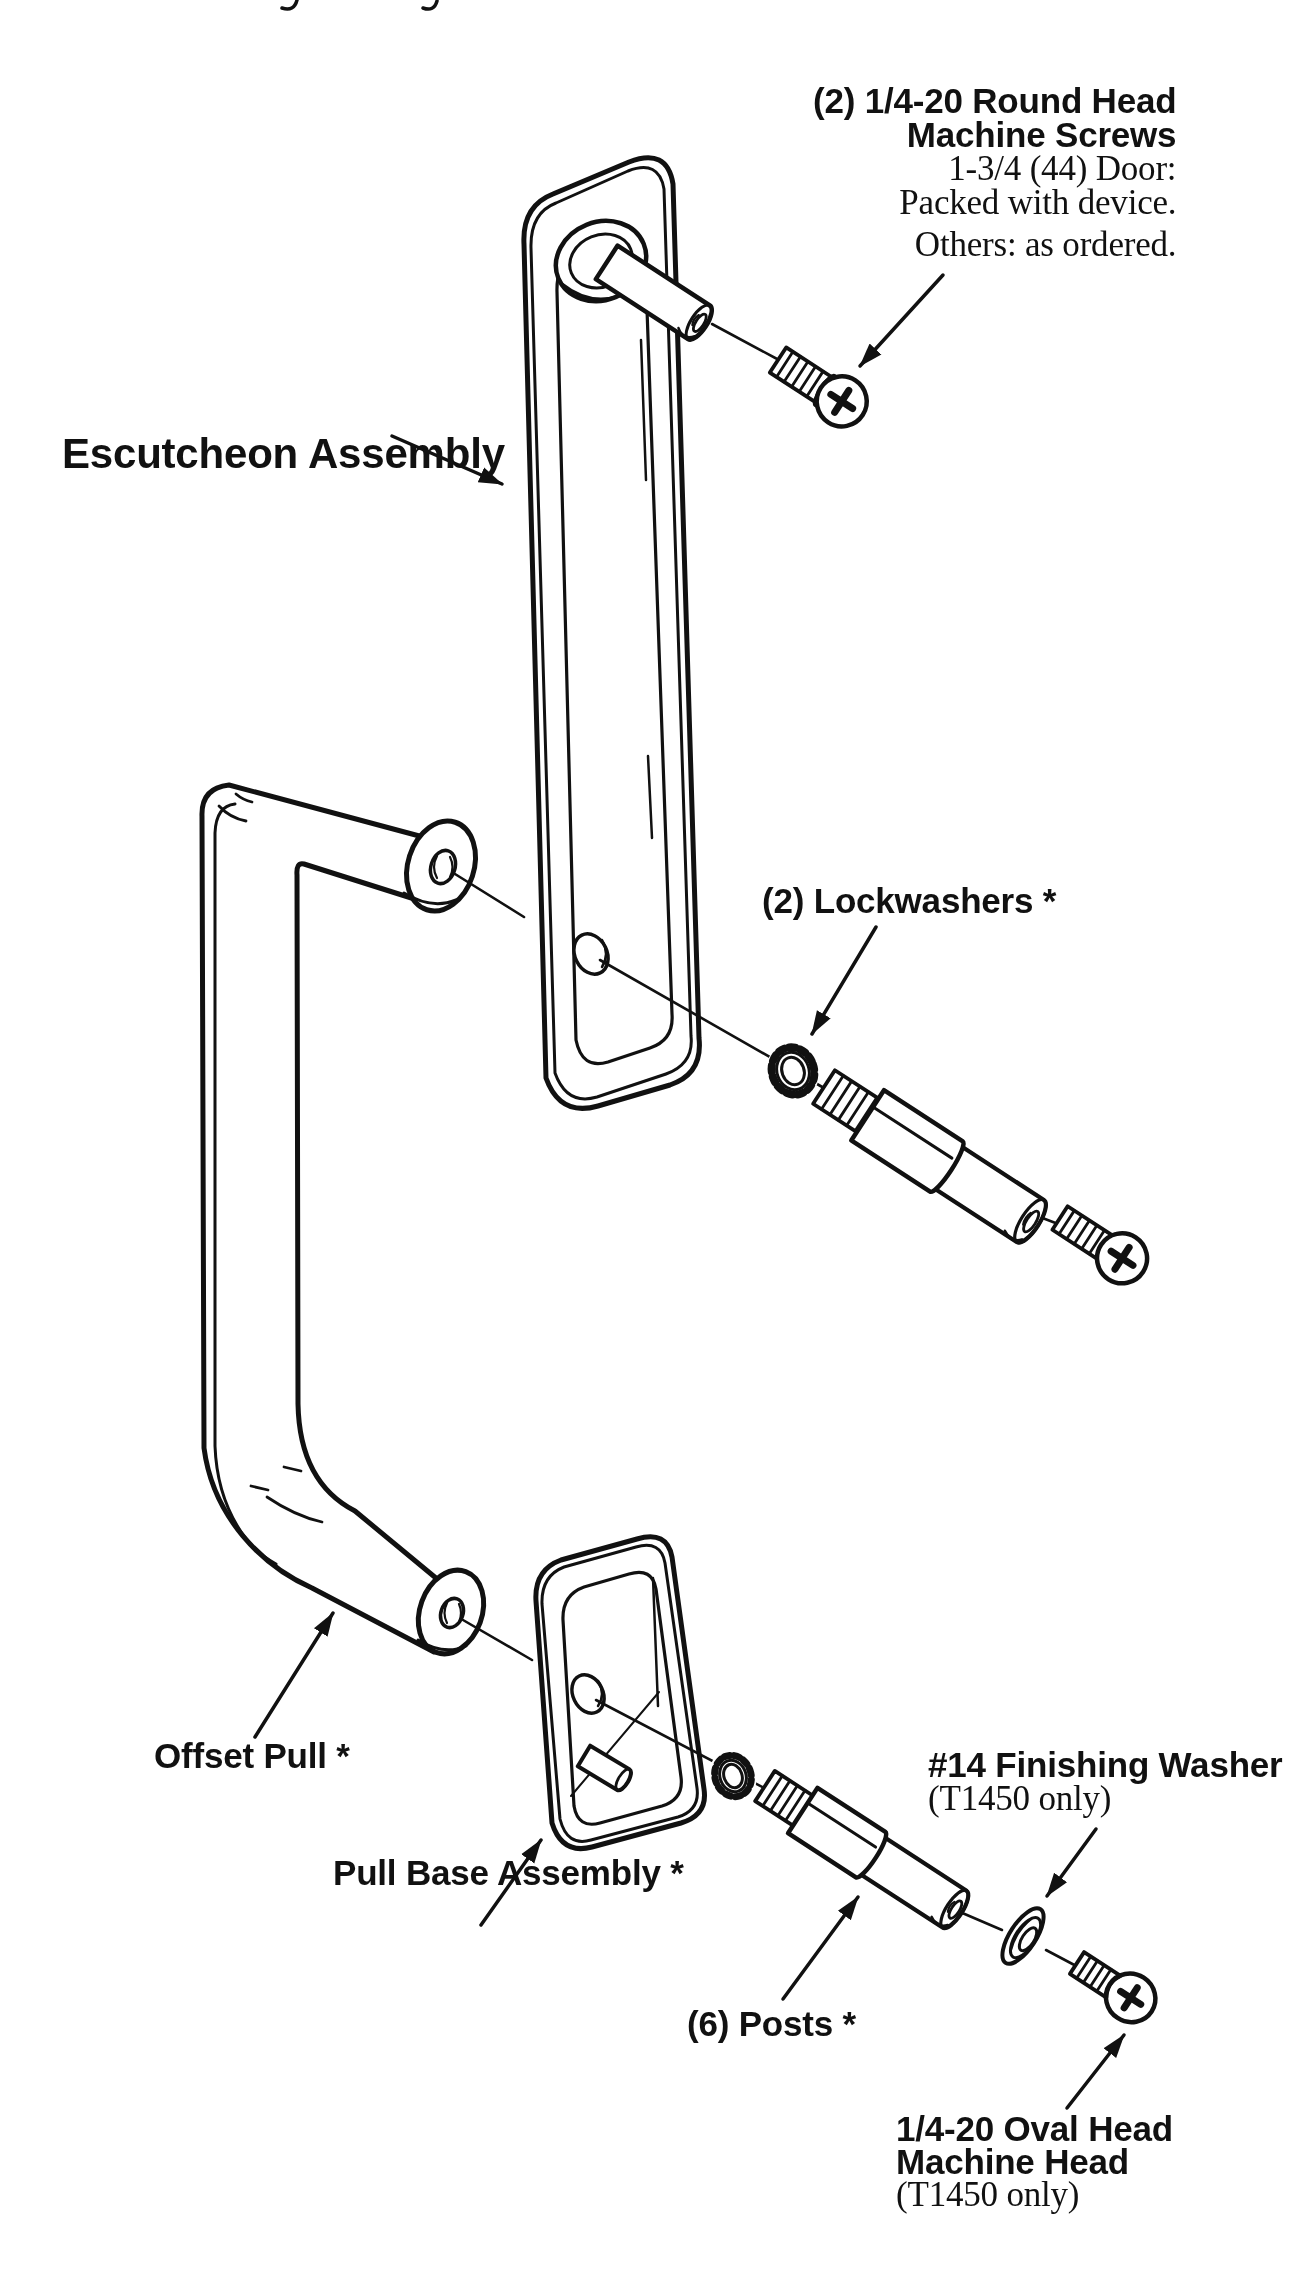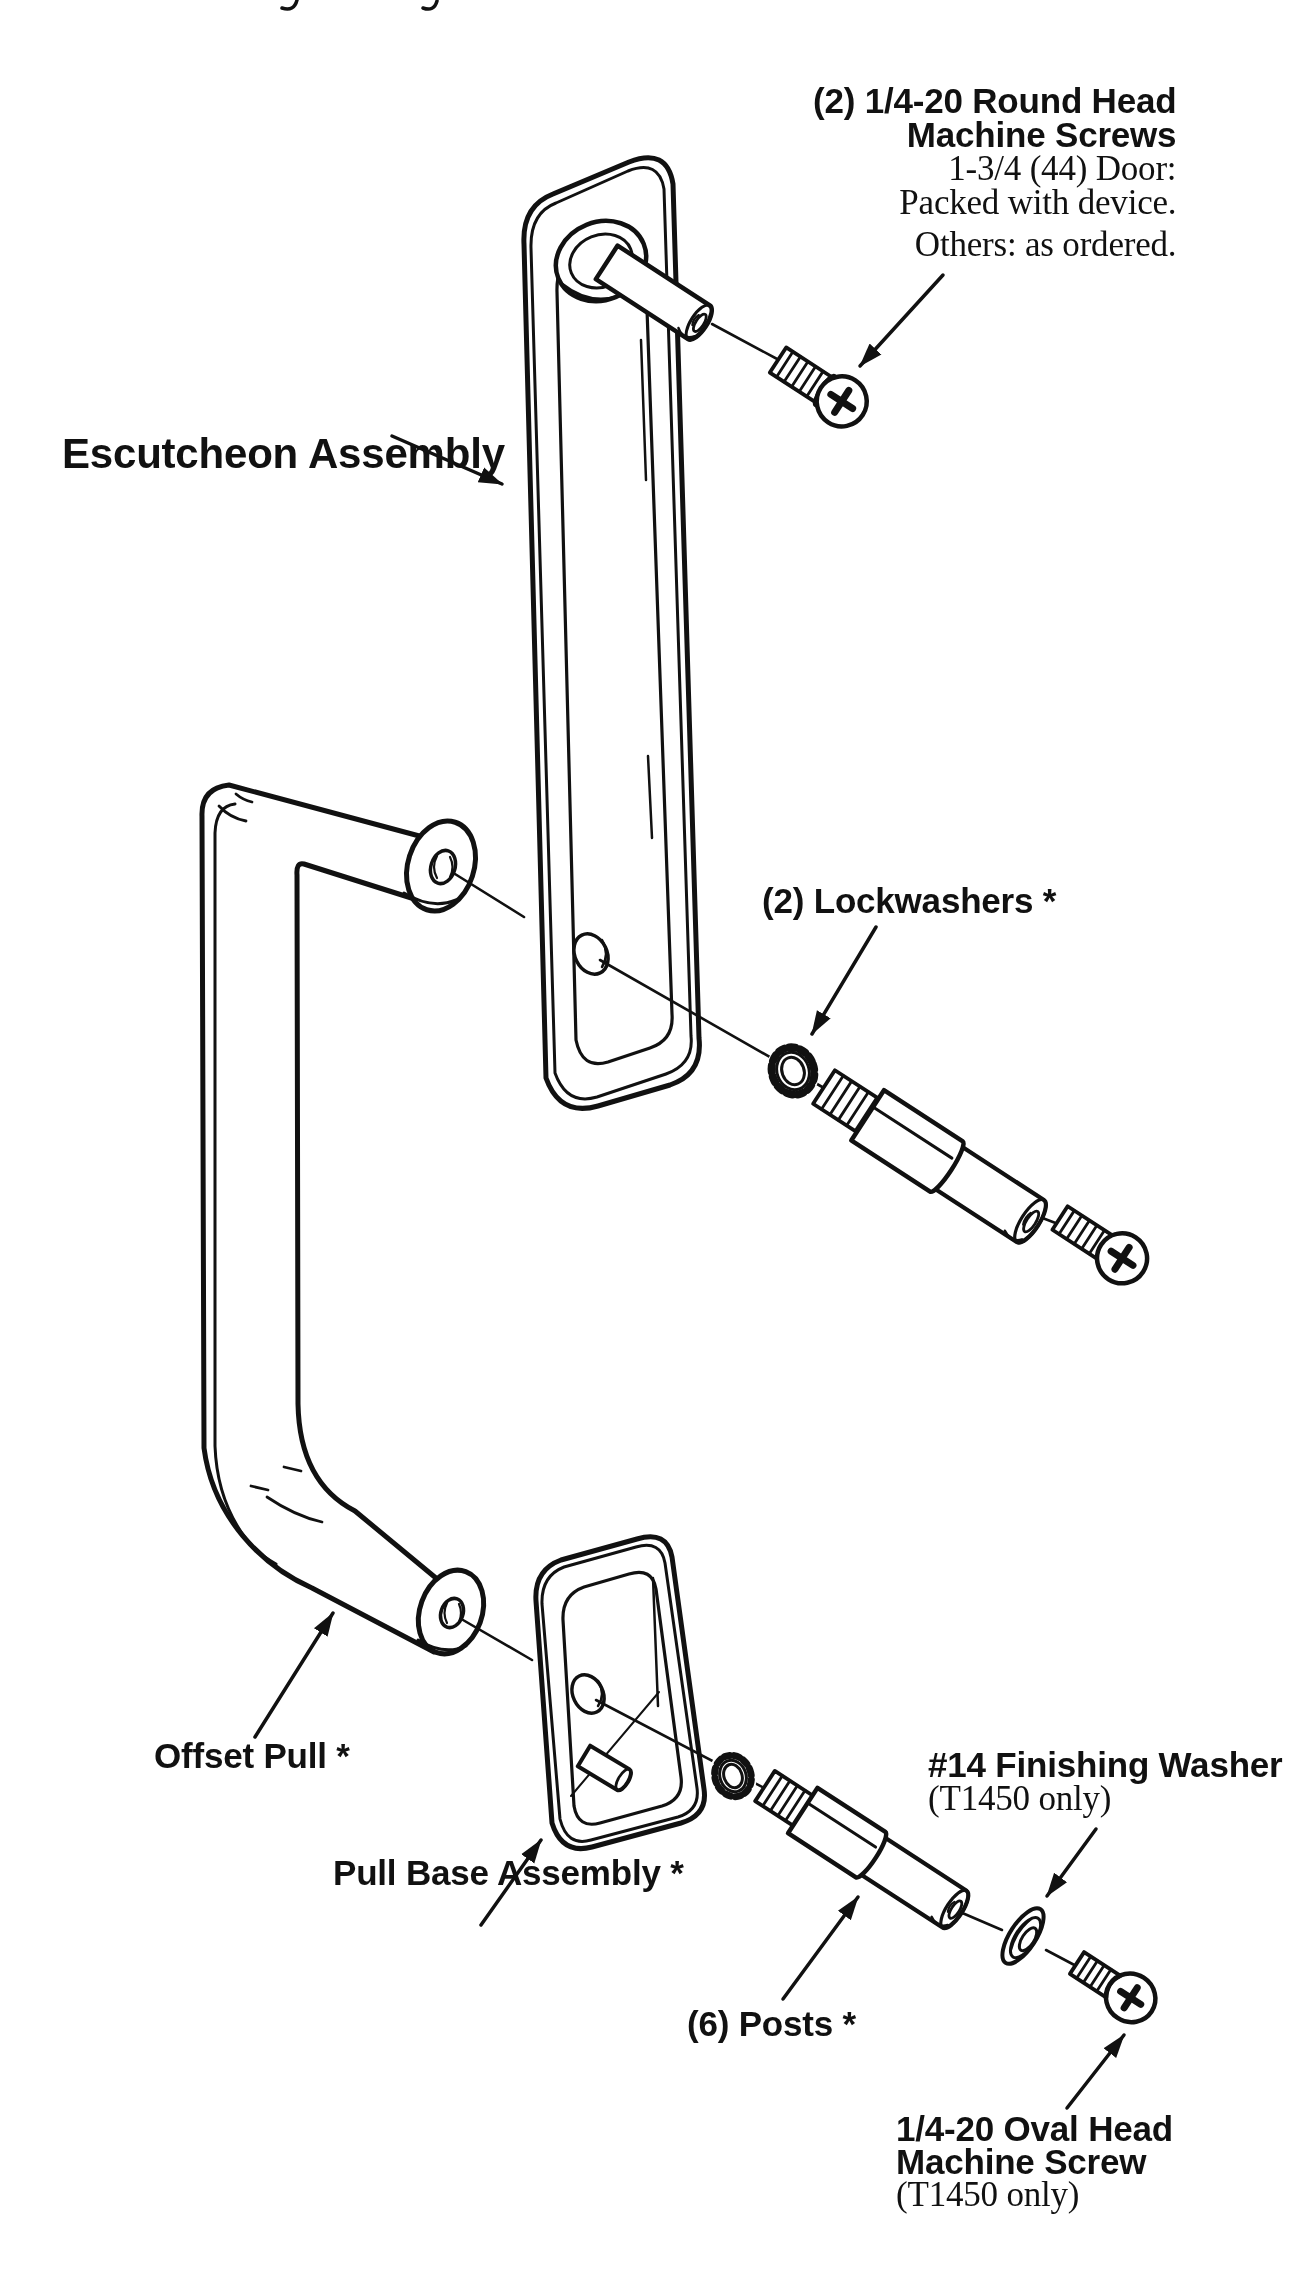--- a/index.html
+++ b/index.html
@@ -219,17 +219,17 @@
 
   <div class="callout" id="co-posts">(6) Posts *</div>
 
   <div class="callout center" id="co-finwasher">
     <div>#14 Finishing Washer</div>
     <div class="reg">(T1450 only)</div>
   </div>
 
   <div class="callout center" id="co-oval">
     <div>1/4-20 Oval Head</div>
-    <div>Machine Screw</div>
+    <div>Machine Head</div>
     <div class="reg">(T1450 only)</div>
   </div>
 
 </div>
 
 </body></html>

